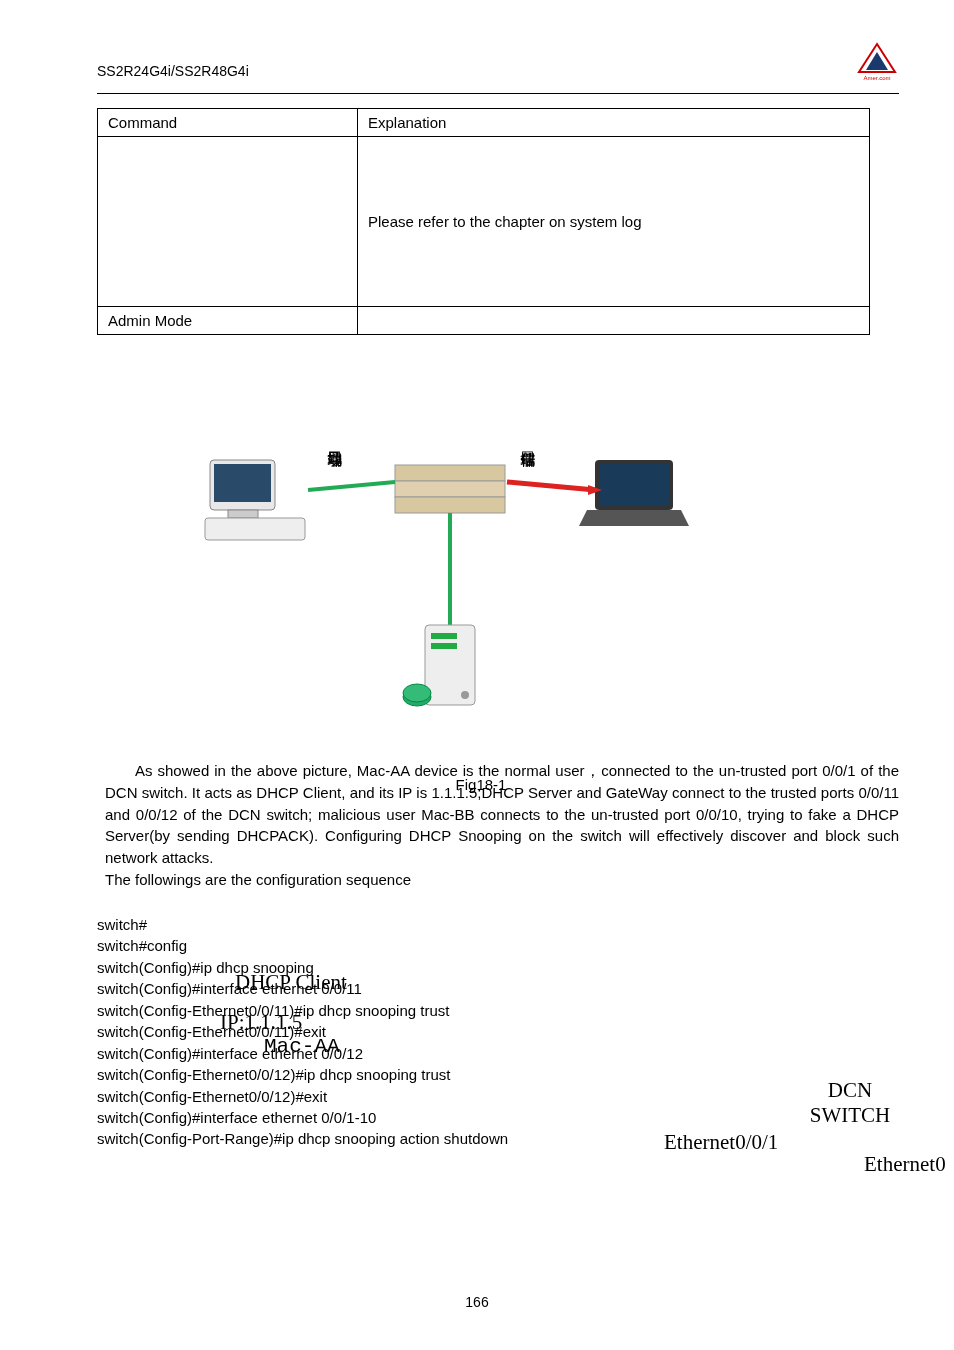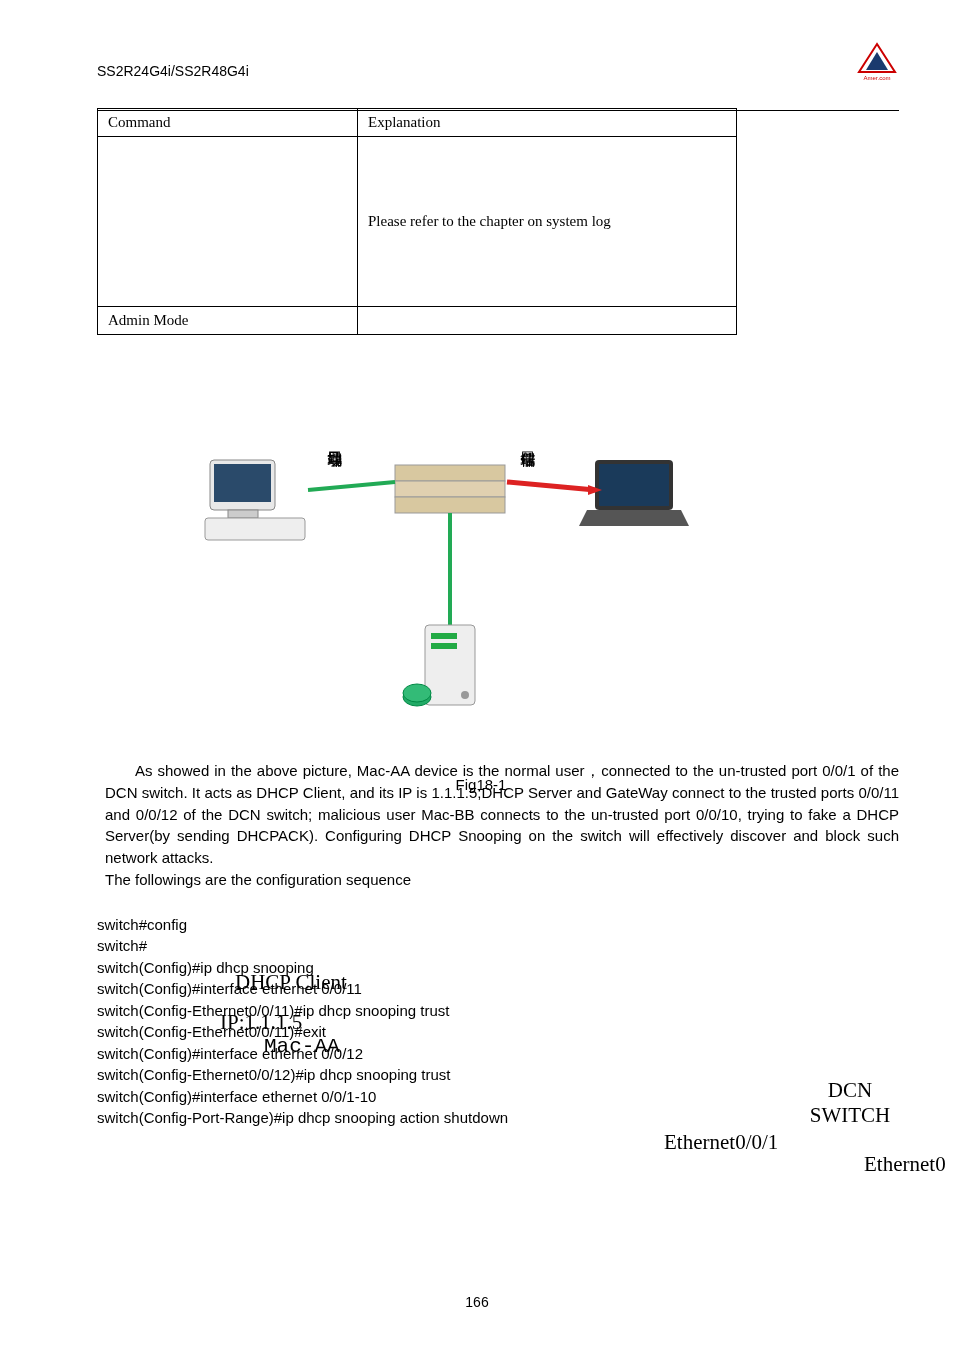--- a/index.html
+++ b/index.html
@@ -13,32 +13,31 @@
   }
   .header {
     position: absolute;
     top: 52px;
     left: 97px;
     right: 55px;
     display: flex;
     justify-content: space-between;
     align-items: center;
     border-bottom: 1px solid #000;
-    padding-bottom: 20px;
+    padding-bottom: 3px;
   }
   .model { font-size: 14px; }
   .logo { width: 44px; height: 38px; position: relative; }
   .logo svg { position: absolute; right: 0; top: -10px; }
   .table {
     position: absolute;
     top: 108px;
     left: 97px;
-    width: 640px;
+    width: 773px;
     border-collapse: collapse;
-    font-family: Liberation Serif, serif;
   }
   .table td {
     border: 1px solid #000;
     padding: 5px 10px;
     font-size: 15px;
     vertical-align: top;
   }
   .table .col1 { width: 260px; }
   .table .tall { height: 170px; vertical-align: middle; }
   .diagram {
@@ -173,28 +172,29 @@
 </div>
 
 <div class="fig-caption">Fig18-1</div>
 
 <div class="para">
   <span class="indent">As showed in the above picture, Mac-AA device is the normal user，connected to the un-trusted port 0/0/1 of the DCN switch. It acts as DHCP Client, and its IP is 1.1.1.5;DHCP Server and GateWay connect to the trusted ports 0/0/11 and 0/0/12 of the DCN switch; malicious user Mac-BB connects to the un-trusted port 0/0/10, trying to fake a DHCP Server(by sending DHCPACK). Configuring DHCP Snooping on the switch will effectively discover and block such network attacks.</span>
   <span>The followings are the configuration sequence</span>
 </div>
 
 <div class="config">
+  <div>switch#</div>
   <div>switch#config</div>
-  <div>switch#</div>
   <div>switch(Config)#ip dhcp snooping</div>
   <div>switch(Config)#interface ethernet 0/0/11</div>
   <div>switch(Config-Ethernet0/0/11)#ip dhcp snooping trust</div>
   <div>switch(Config-Ethernet0/0/11)#exit</div>
   <div>switch(Config)#interface ethernet 0/0/12</div>
   <div>switch(Config-Ethernet0/0/12)#ip dhcp snooping trust</div>
+  <div>switch(Config-Ethernet0/0/12)#exit</div>
   <div>switch(Config)#interface ethernet 0/0/1-10</div>
   <div>switch(Config-Port-Range)#ip dhcp snooping action shutdown</div>
 </div>
 
 <div class="overlay ov1">DHCP Client</div>
 <div class="overlay ov2">IP:1.1.1.5</div>
 <div class="overlay ov3">Mac-AA</div>
 <div class="overlay ov4">
   <span>DCN</span><br>
   <span>SWITCH</span>

